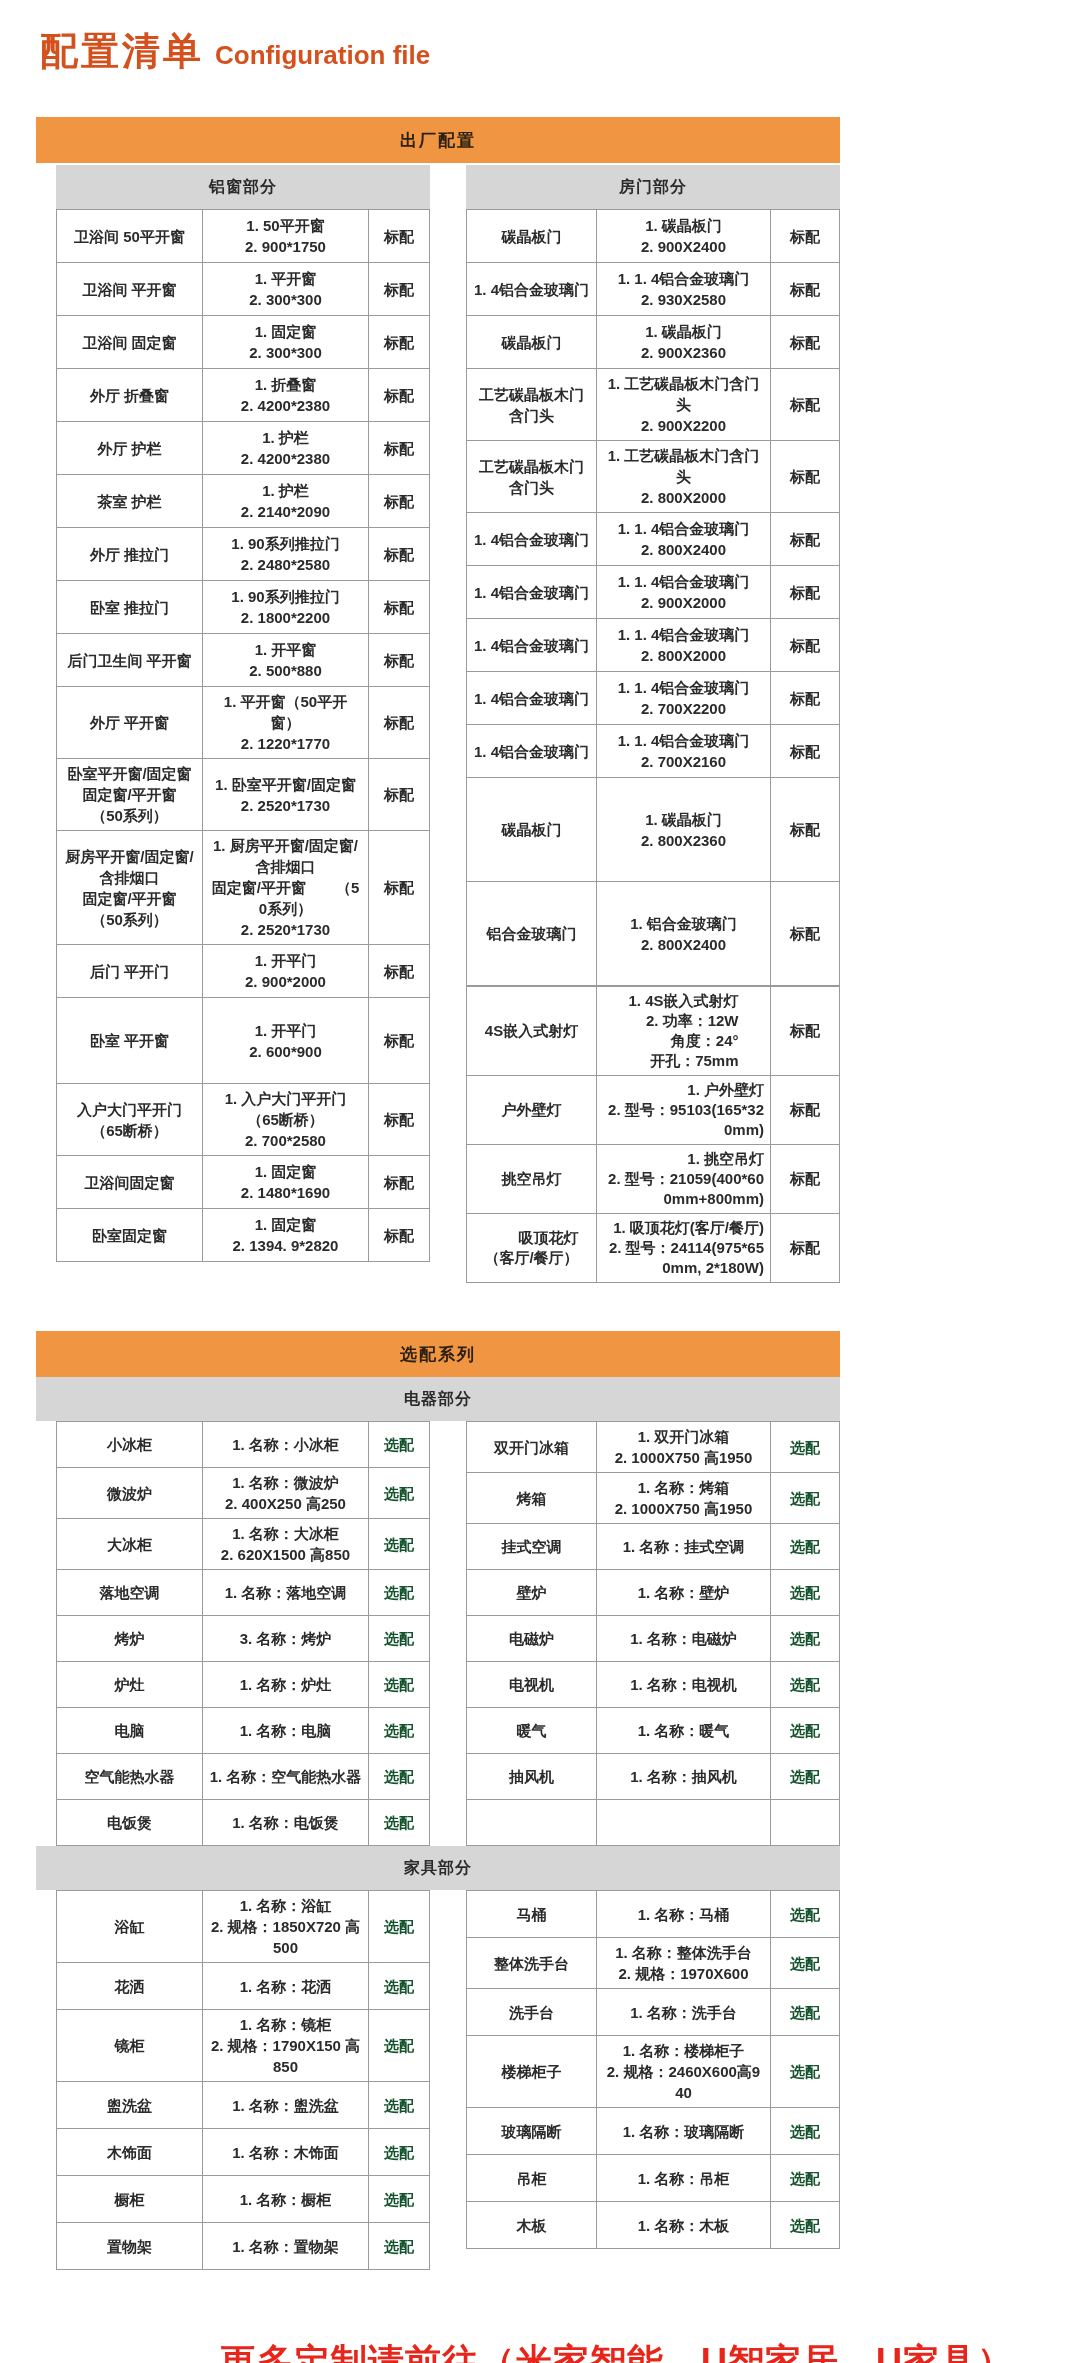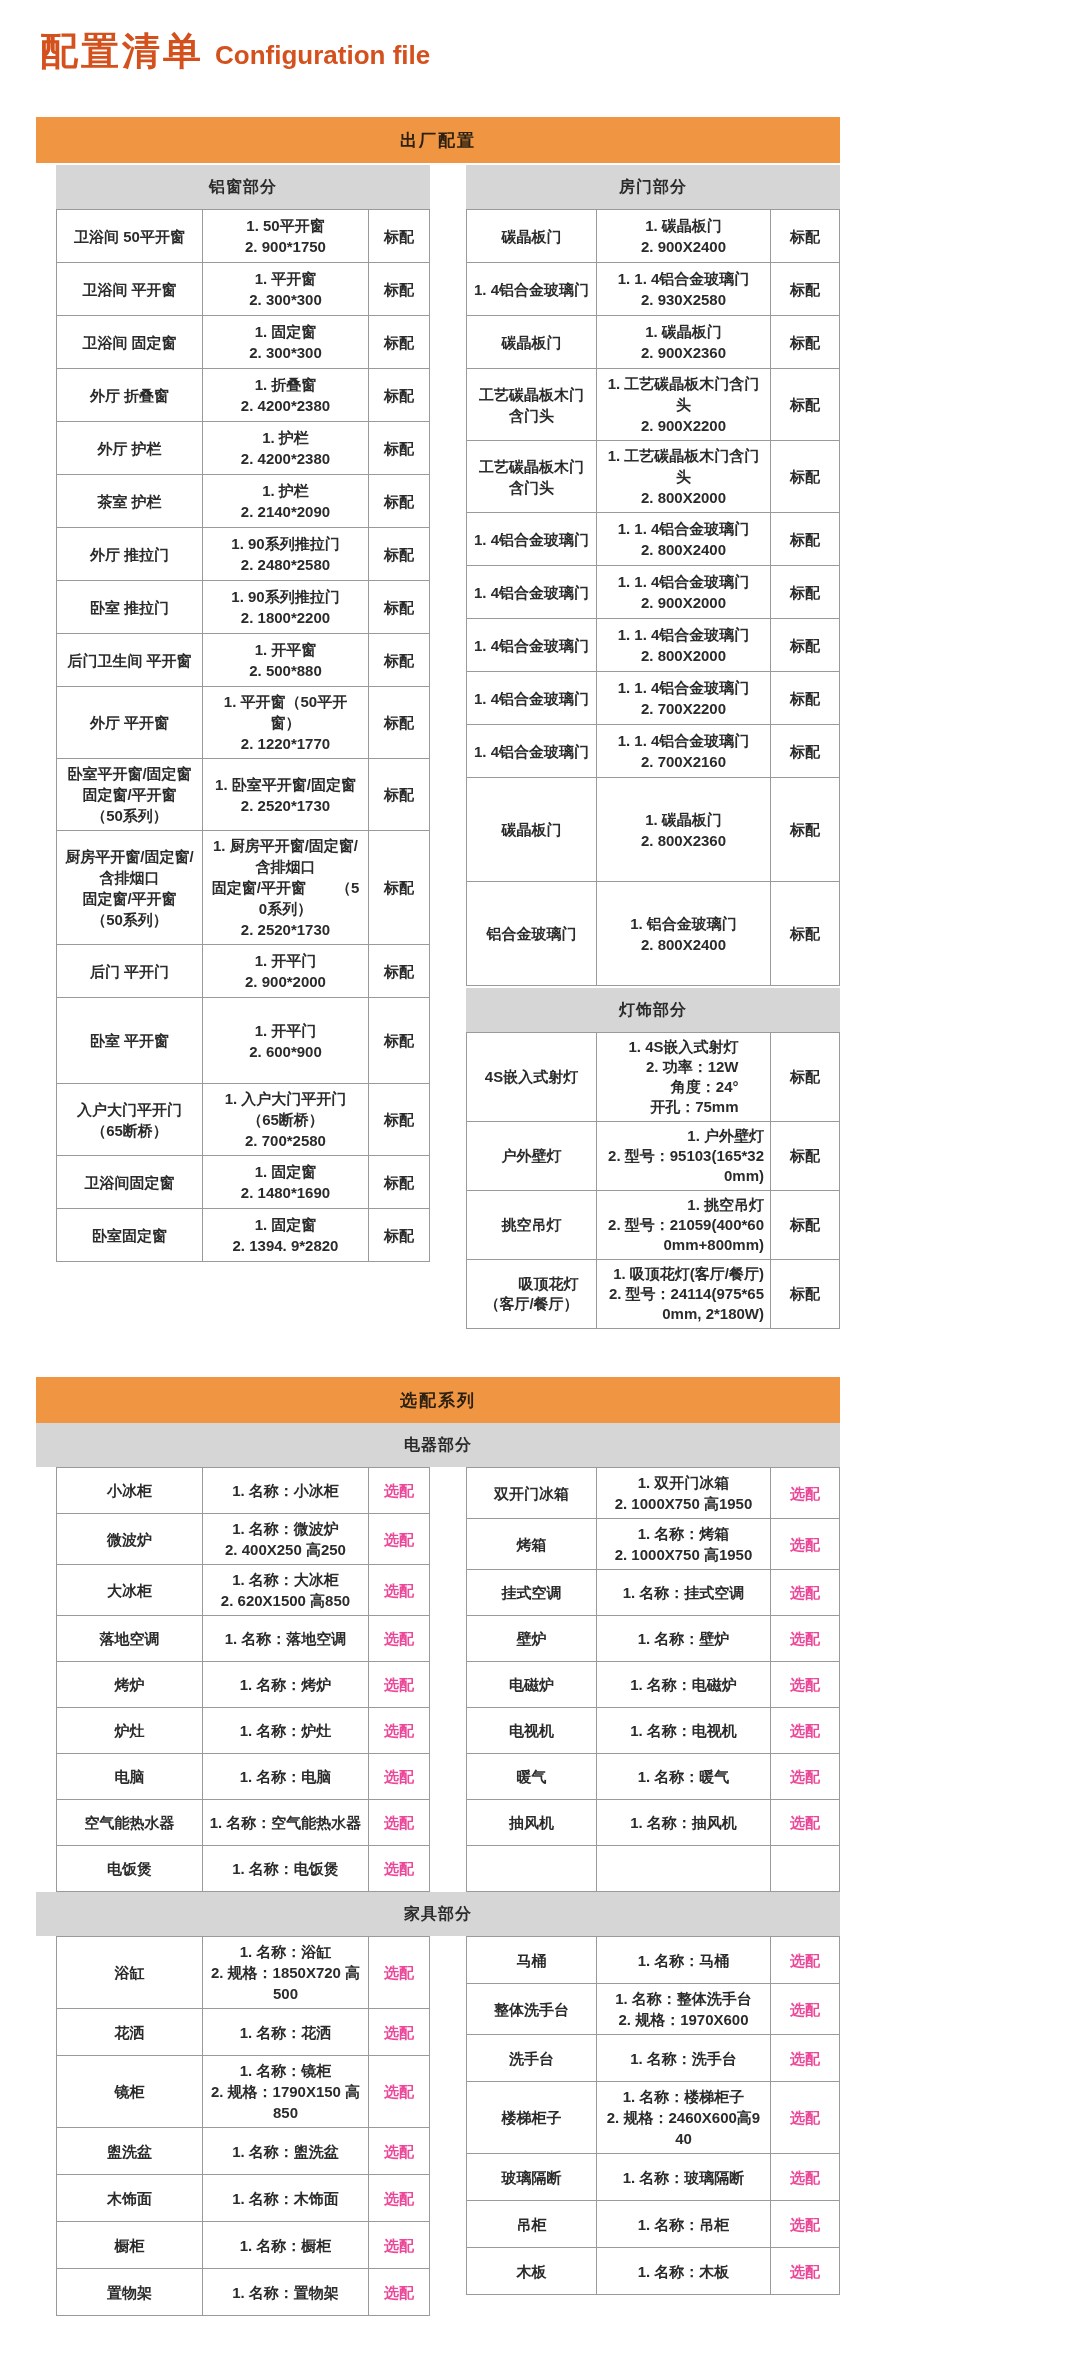--- a/index.html
+++ b/index.html
@@ -46,21 +46,21 @@
   .factory .doors .trow:nth-child(11),
   .factory .doors .trow:nth-child(12) { min-height:104px; }
   .factory .lwin .trow:nth-child(14) { min-height:86px; }
   .factory .lwin .trow:nth-child(15) { min-height:60px; }
   .factory .lights .trow { min-height:53px; }
   .factory .lights .cell { line-height:20px;text-align:right; }
   .factory .cell.tag { color:#2b2b2b; }
 
   .optional .trow { min-height:46px; }
   .optional .furn .trow { min-height:47px; }
-  .optional .cell.tag { color:#ec4899; }
+  .optional .cell.tag { color:#14532d; }
 
   .footer {
     margin:68px 66px 0 0;
     text-align:right;
     font-size:36px; font-weight:700; color:#e8251a; letter-spacing:1px;
   }
 </style>
 </head>
 <body>
 
@@ -282,21 +282,20 @@
     <div class="cell tag">标配</div>
   </div>
 
   <div class="trow">
     <div class="cell name">铝合金玻璃门</div>
     <div class="cell desc">1. 铝合金玻璃门
 2. 800X2400</div>
     <div class="cell tag">标配</div>
   </div>
 </div>
-      <div class="band grey">灯饰部分</div>
       <div class="rows lights">
   <div class="trow">
     <div class="cell name">4S嵌入式射灯</div>
     <div class="cell desc">1. 4S嵌入式射灯
 2. 功率：12W
 角度：24°
 开孔：75mm</div>
     <div class="cell tag">标配</div>
   </div>
 
@@ -354,21 +353,21 @@
   </div>
 
   <div class="trow">
     <div class="cell name">落地空调</div>
     <div class="cell desc">1. 名称：落地空调</div>
     <div class="cell tag">选配</div>
   </div>
 
   <div class="trow">
     <div class="cell name">烤炉</div>
-    <div class="cell desc">1. 名称：烤炉</div>
+    <div class="cell desc">3. 名称：烤炉</div>
     <div class="cell tag">选配</div>
   </div>
 
   <div class="trow">
     <div class="cell name">炉灶</div>
     <div class="cell desc">1. 名称：炉灶</div>
     <div class="cell tag">选配</div>
   </div>
 
   <div class="trow">

